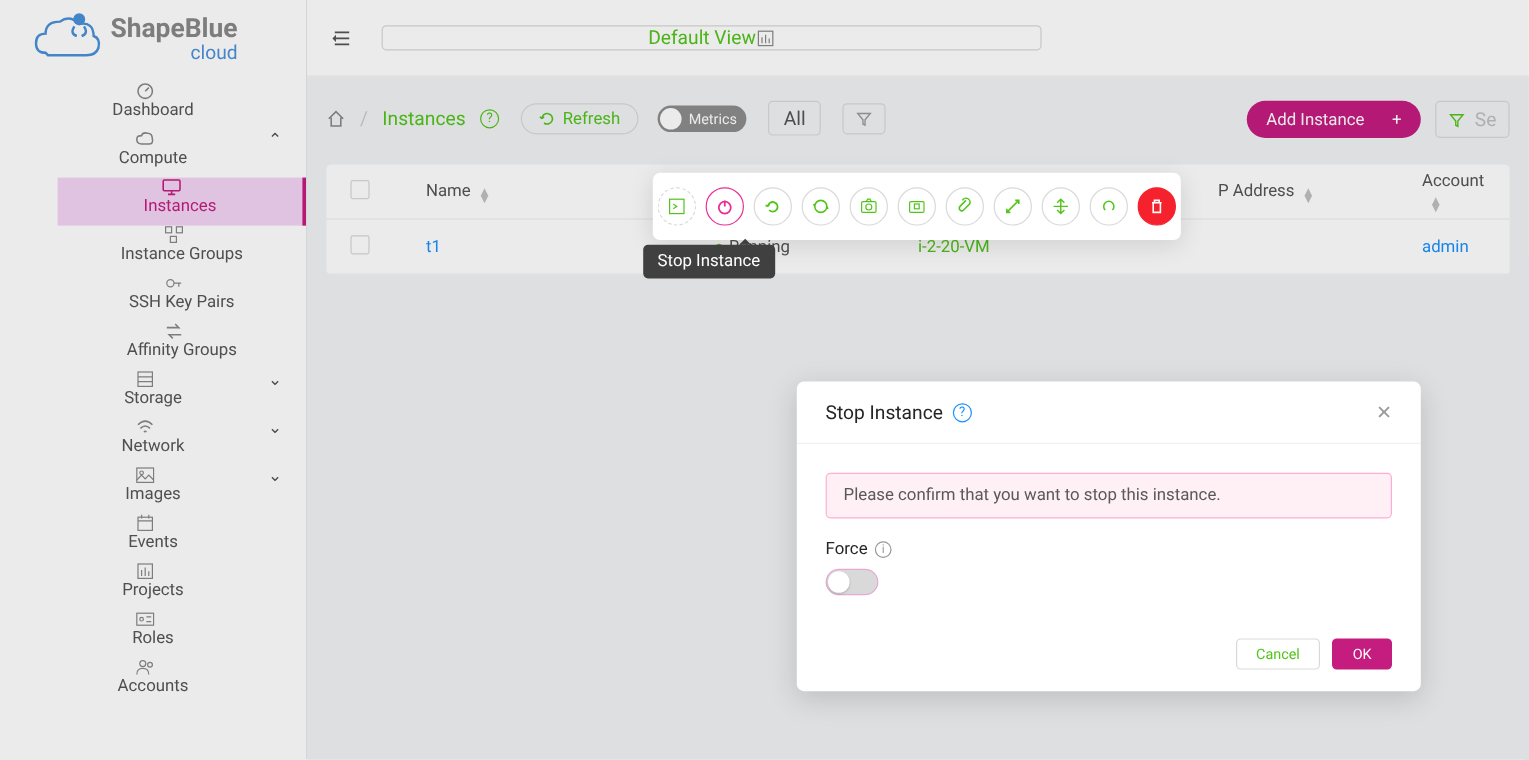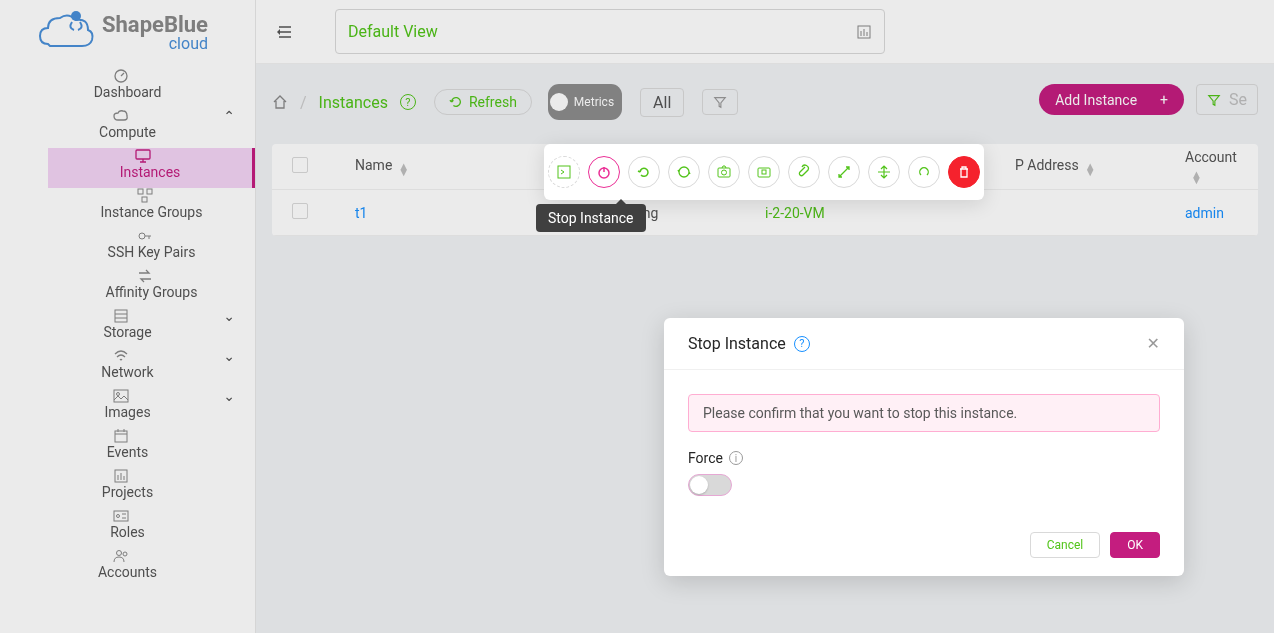--- a/index.html
+++ b/index.html
@@ -3,21 +3,21 @@
   <meta charset="utf-8">
   <style>
     * { margin: 0; padding: 0; box-sizing: border-box; font-family: -apple-system, BlinkMacSystemFont, "Segoe UI", Roboto, sans-serif; }
     body { background: #f0f2f5; width: 1274px; height: 633px; overflow: hidden; position: relative; }
     
     .sidebar {
       position: absolute; left: 0; top: 0; width: 256px; height: 100%;
       background: #fff; border-right: 1px solid #e8e8e8;
     }
     .logo-area {
-      display: flex; align-items: center; padding: 8px 18px; height: 64px; margin-left: 20px;
+      display: flex; align-items: center; padding: 8px 28px; height: 64px;
     }
     .logo-svg { width: 58px; height: 48px; }
     .logo-text { display: flex; flex-direction: column; margin-left: 6px; }
     .logo-title { font-size: 22px; font-weight: 700; color: #888; }
     .logo-sub { font-size: 16px; color: #4a90d9; text-align: right; margin-top: -3px; }
     
     .menu { padding-top: 4px; }
     .menu-item {
       display: flex; align-items: center; padding: 0 24px; height: 40px;
       color: #565656; font-size: 14px; cursor: pointer; position: relative; flex-direction: column;
@@ -28,24 +28,23 @@
     .menu-sub { padding-left: 48px; }
     .menu-sub .menu-item { padding-left: 24px; }
 
     .topbar {
       position: absolute; left: 256px; top: 0; right: 0; height: 64px;
       background: #fff; display: flex; align-items: center; padding: 0 20px;
       border-bottom: 1px solid #f0f0f0;
     }
     .collapse-toggle { font-size: 18px; color: #555; margin-right: 24px; cursor: pointer;}
     .view-select {
-      flex: 0 0 550px; height: 45px; border: 1px solid #d9d9d9; border-radius: 4px;
+      flex: 0 0 550px; height: 21px; border: 1px solid #d9d9d9; border-radius: 4px;
       display: flex; align-items: center; padding: 0 12px; color: #52c41a;
-      justify-content: space-between;
-      margin-left: 17px;
+      justify-content: center;
     }
     .view-select .proj-icon { color: #888; }
 
     .content {
       position: absolute; left: 256px; top: 64px; right: 0; bottom: 0;
       padding: 20px 16px;
     }
     .crumb-row {
       display: flex; align-items: center; gap: 12px; margin-bottom: 24px;
     }
@@ -53,21 +52,21 @@
     .crumb-sep { color: #ccc; }
     .crumb-link { color: #52c41a; }
     .crumb-help { color: #52c41a; border:1px solid #52c41a; border-radius:50%; width:16px; height:16px; display:inline-flex; align-items:center; justify-content:center; font-size:11px; }
     .refresh-btn {
       display: inline-flex; align-items: center; gap: 6px; padding: 4px 14px;
       border: 1px solid #d9d9d9; border-radius: 16px; color: #52c41a; font-size: 14px;
       margin-left: 6px;
     }
     .metrics-toggle {
       display: inline-flex; align-items: center; background: #8c8c8c;
-      border-radius: 11px; height: 36px; padding: 0 8px 0 2px; color: #fff; font-size: 12px;
+      border-radius: 11px; height: 22px; padding: 0 8px 0 2px; color: #fff; font-size: 12px;
       margin-left: 4px;
     }
     .metrics-toggle .knob { width: 18px; height: 18px; background: #fff; border-radius: 50%; margin-right: 6px; }
     .select-all { border:1px solid #d9d9d9; border-radius:4px; padding:4px 12px; color:#555; margin-left:6px;}
     .filter-btn { border:1px solid #d9d9d9; border-radius:4px; padding:5px 10px; color:#999; margin-left:6px;}
 
     .right-actions { position: absolute; right: 16px; top: 20px; display: flex; gap: 12px; }
     .add-btn {
       background: #c41d7f; color: #fff; border-radius: 18px; padding: 6px 16px;
       display: inline-flex; align-items: center; gap: 23px; font-size: 14px;

